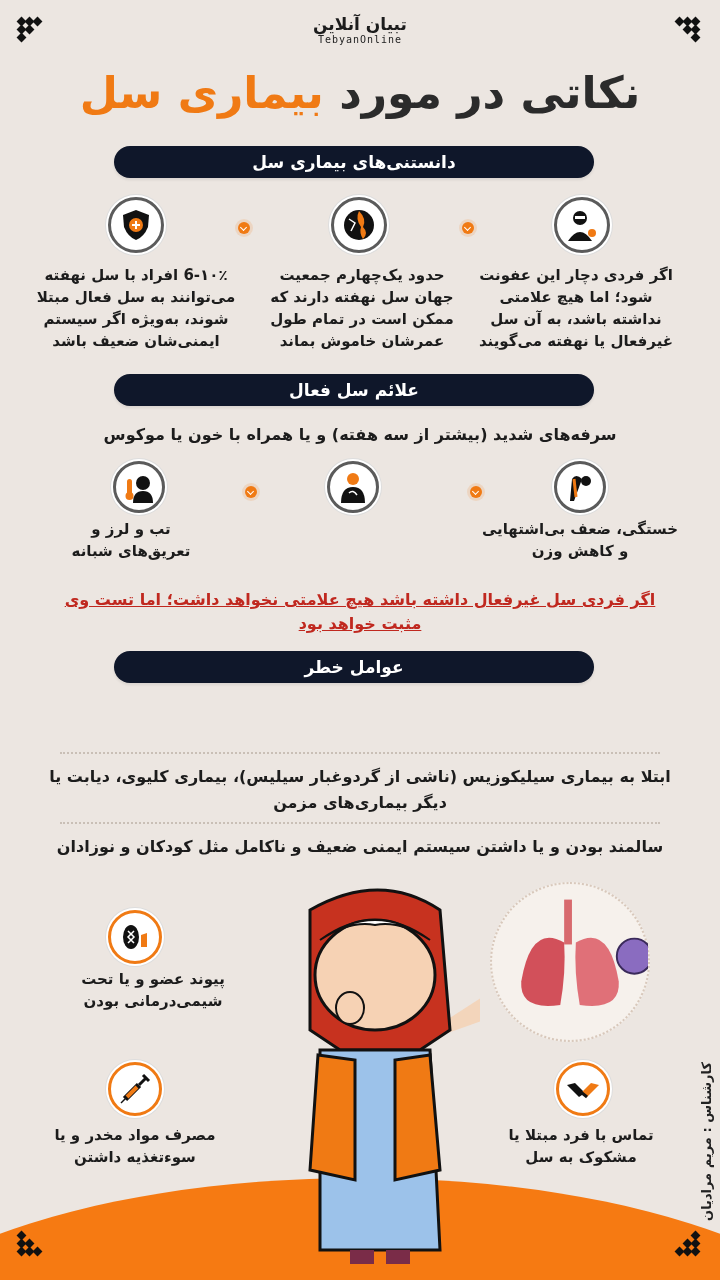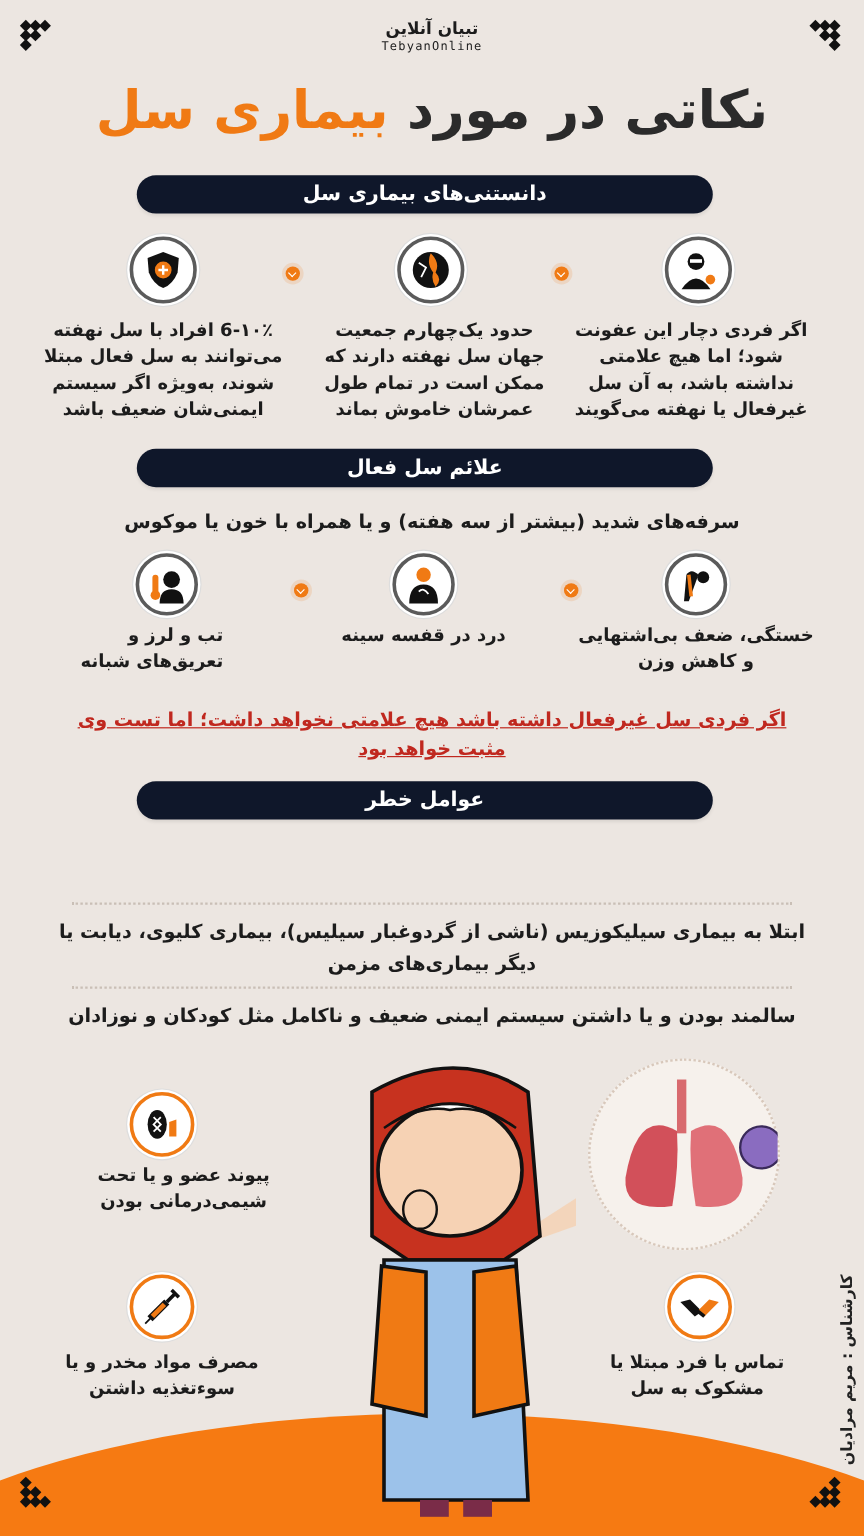--- a/index.html
+++ b/index.html
@@ -10,21 +10,21 @@
     color: #1c1c1c;
     position: relative;
   }
   .page { position: relative; width: 720px; height: 1280px; overflow: hidden; }
 
   
   .corner { position: absolute; width: 30px; height: 30px; }
   .corner i { position: absolute; width: 7px; height: 7px; background: #111; transform: rotate(45deg); }
 
   .logo { position: absolute; top: 14px; left: 0; width: 720px; text-align: center; }
-  .logo-fa { font-weight: bold; font-size: 14px; line-height: 20px; }
+  .logo-fa { font-weight: bold; font-size: 17px; line-height: 20px; }
   .logo-en { font-family: "DejaVu Sans Mono", monospace; font-size: 10px; letter-spacing: 1px; color: #222; }
 
   .title { position: absolute; top: 62px; left: 0; width: 720px; text-align: center; direction: rtl;
            font-weight: bold; font-size: 44px; line-height: 62px; }
   .title .dark { color: #2b2b2b; }
   .title .accent { color: #f07a14; }
 
   .banner { position: absolute; left: 114px; width: 480px; height: 32px; border-radius: 16px;
             background: #0f172a; color: #fff; text-align: center; font-weight: bold; font-size: 17px;
             line-height: 32px; direction: rtl; box-shadow: 0 2px 3px rgba(0,0,0,0.08); }
@@ -139,22 +139,21 @@
   <div class="icon-ring" style="left:113px;top:461px;width:52px;height:52px;">
     <svg viewBox="0 0 36 36">
         <rect x="6" y="10" width="5" height="16" rx="2.5" fill="#f07a14"></rect>
         <circle cx="8.5" cy="27" r="4" fill="#f07a14"></circle>
         <circle cx="22" cy="14" r="7" fill="#111"></circle>
         <path d="M12 34 Q12 22 22 22 Q32 22 32 34Z" fill="#111"></path>
       </svg>
   </div>
 
   <div class="txt" style="left:480px;top:518px;width:200px;">خستگی، ضعف بی‌اشتهایی و کاهش وزن</div>
-  <div class="txt" style="left:253px;top:518px;width:200px;">درد در قفسه سینه</div>
-  <div class="txt" style="left:36px;top:518px;width:150px;text-align:right;">تب و لرز و تعریق‌های شبانه</div>
+  <div class="txt" style="left:56px;top:518px;width:150px;">تب و لرز و تعریق‌های شبانه</div>
 
   <div class="txt red" style="left:60px;top:588px;width:600px;font-size:16px;line-height:24px;text-decoration:underline;">اگر فردی سل غیرفعال داشته باشد هیچ علامتی نخواهد داشت؛ اما تست وی مثبت خواهد بود</div>
 
   <div class="banner" style="top:651px;">عوامل خطر</div>
 
   <div class="sep" style="top:752px;"></div>
   <div class="txt" style="left:40px;top:764px;width:640px;font-size:16px;line-height:26px;">ابتلا به بیماری سیلیکوزیس (ناشی از گردوغبار سیلیس)، بیماری کلیوی، دیابت یا دیگر بیماری‌های مزمن</div>
   <div class="sep" style="top:822px;"></div>
   <div class="txt" style="left:40px;top:834px;width:640px;font-size:16px;line-height:26px;">سالمند بودن و یا داشتن سیستم ایمنی ضعیف و ناکامل مثل کودکان و نوزادان</div>
 

